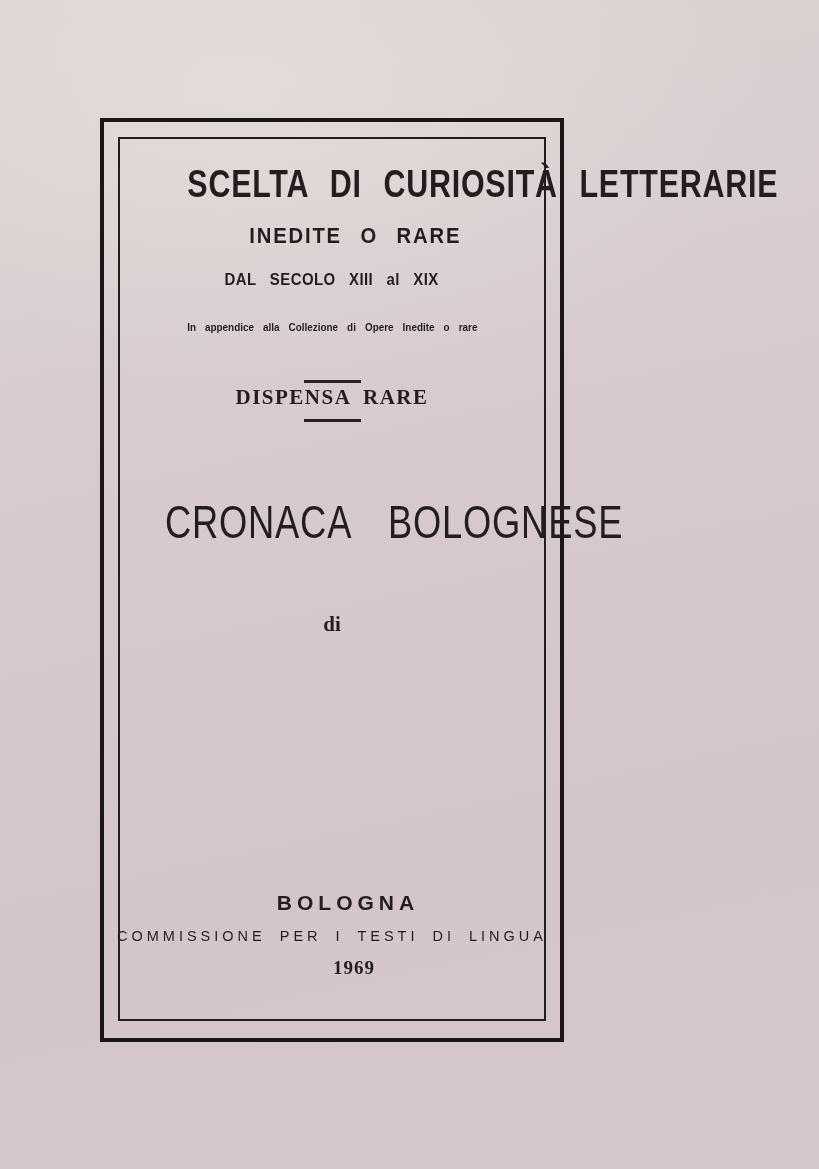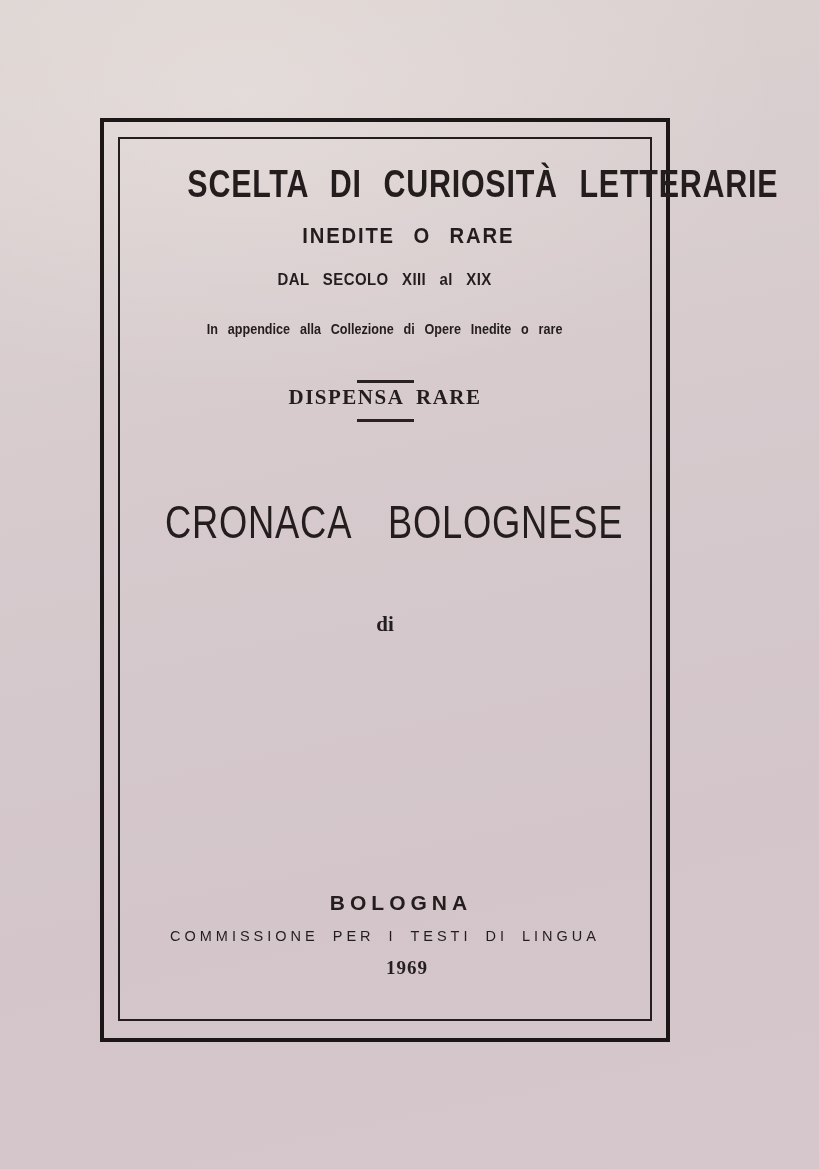--- a/index.html
+++ b/index.html
@@ -14,21 +14,21 @@
     background:
       radial-gradient(ellipse 900px 500px at 30% 8%, rgba(255,252,244,0.25), rgba(255,255,255,0) 60%),
       linear-gradient(168deg, #dcd3d1 0%, #d7cbce 35%, #d3c5ca 72%, #d5c7cb 100%);
     font-family: "Liberation Sans", sans-serif;
     color: #241d1e;
   }
   .frame-outer {
     position: absolute;
     left: 100px;
     top: 118px;
-    width: 570px;
+    width: 464px;
     height: 924px;
     box-sizing: border-box;
     border: 4px solid #1d1617;
   }
   .frame-inner {
     position: absolute;
     left: 14px;
     top: 15px;
     right: 14px;
     bottom: 17px;
@@ -68,21 +68,21 @@
   .series-range {
     top: 149px;
     font-size: 17px;
     font-weight: bold;
     letter-spacing: 0.5px;
     word-spacing: 10px;
   }
   .series-range .condense { transform: scaleX(0.88); }
   .appendix-note {
     top: 200px;
-    font-size: 14px;
+    font-size: 11px;
     font-weight: bold;
     word-spacing: 7px;
   }
   .appendix-note .condense { transform: scaleX(0.9); }
   .rule {
     position: absolute;
     left: 50%;
     width: 57px;
     height: 3px;
     margin-left: -28px;

